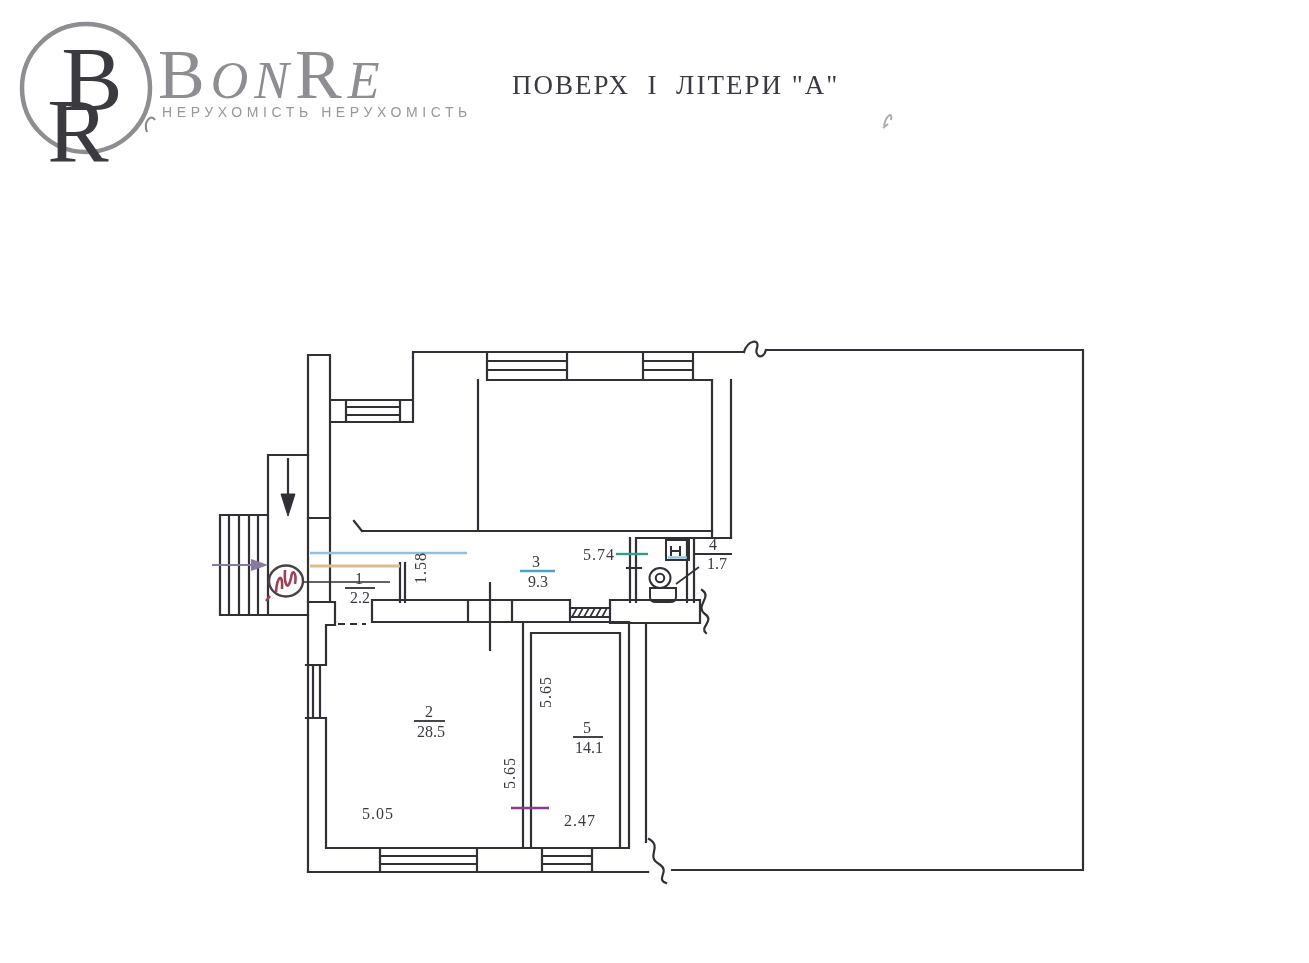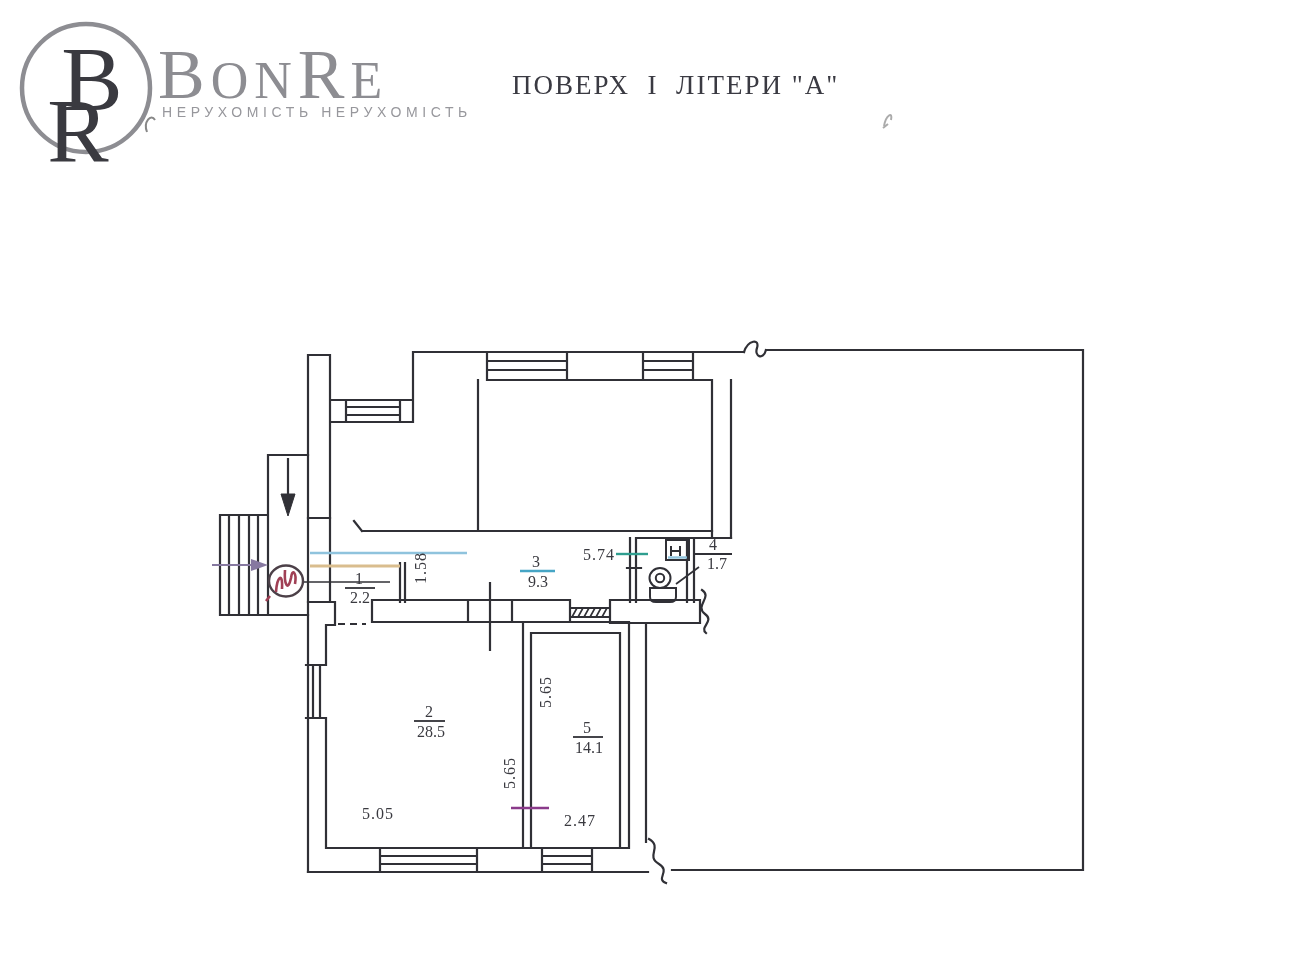--- a/index.html
+++ b/index.html
@@ -4,21 +4,21 @@
 <style>
   html,body{margin:0;padding:0;}
   body{
     width:1309px;height:963px;position:relative;background:#ffffff;
     font-family:"Liberation Serif", serif;overflow:hidden;
   }
   .logo-wrap{position:absolute;left:8px;top:10px;width:440px;height:160px;}
   .logo-mark{position:absolute;left:0;top:0;}
   .brand-line{position:absolute;left:150px;top:30px;white-space:nowrap;color:#8d8d92;}
   .brand-big{font-size:70px;line-height:1;letter-spacing:6px;font-family:"Liberation Serif",serif;}
-  .brand-small{font-size:52px;line-height:1;letter-spacing:6px;font-family:"Liberation Serif",serif;}
+  .brand-small{font-size:52px;line-height:1;letter-spacing:6px;font-family:"Liberation Serif",serif;font-style:italic;}
   .tagline{
     position:absolute;left:154px;top:94px;font-family:"Liberation Sans",sans-serif;
     font-size:14px;letter-spacing:4.6px;color:#97979c;white-space:pre;
   }
   .page-title{
     position:absolute;left:512px;top:70px;font-family:"Liberation Serif",serif;
     font-size:27px;letter-spacing:2px;color:#3a3a42;white-space:pre;font-weight:500;
   }
   svg text{font-family:"Liberation Serif",serif;fill:#3a3a40;}
   .plan-svg{position:absolute;left:0;top:0;}

